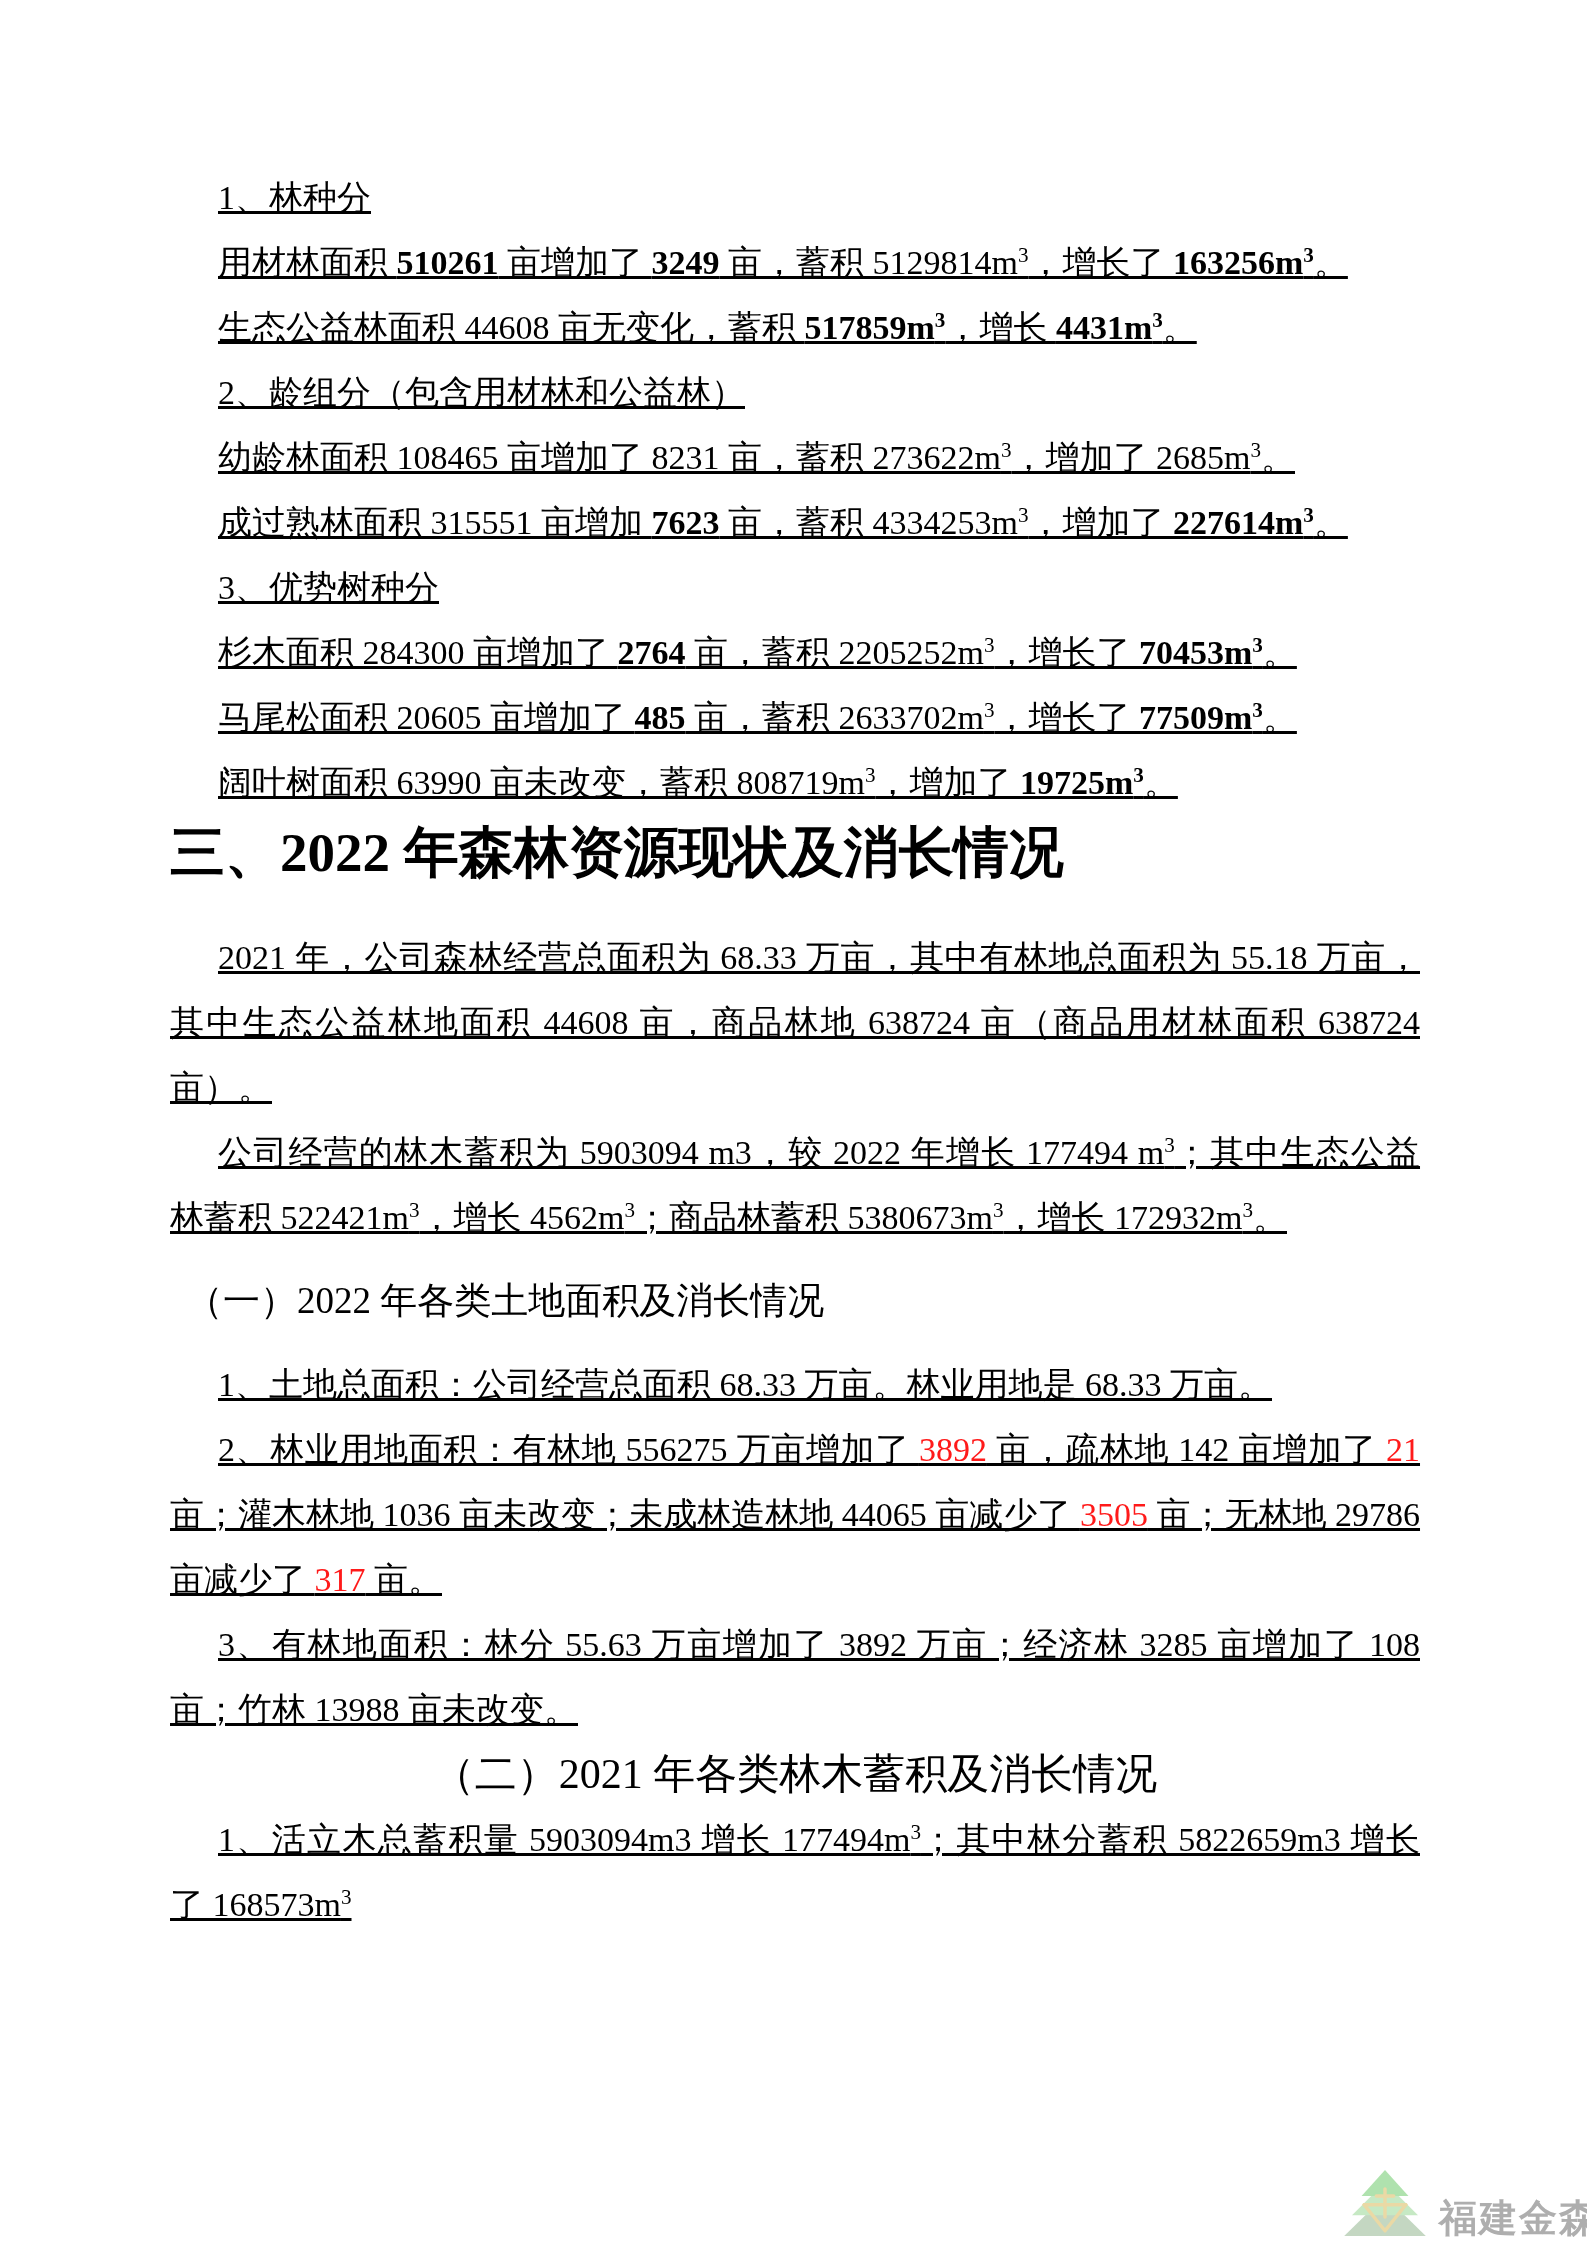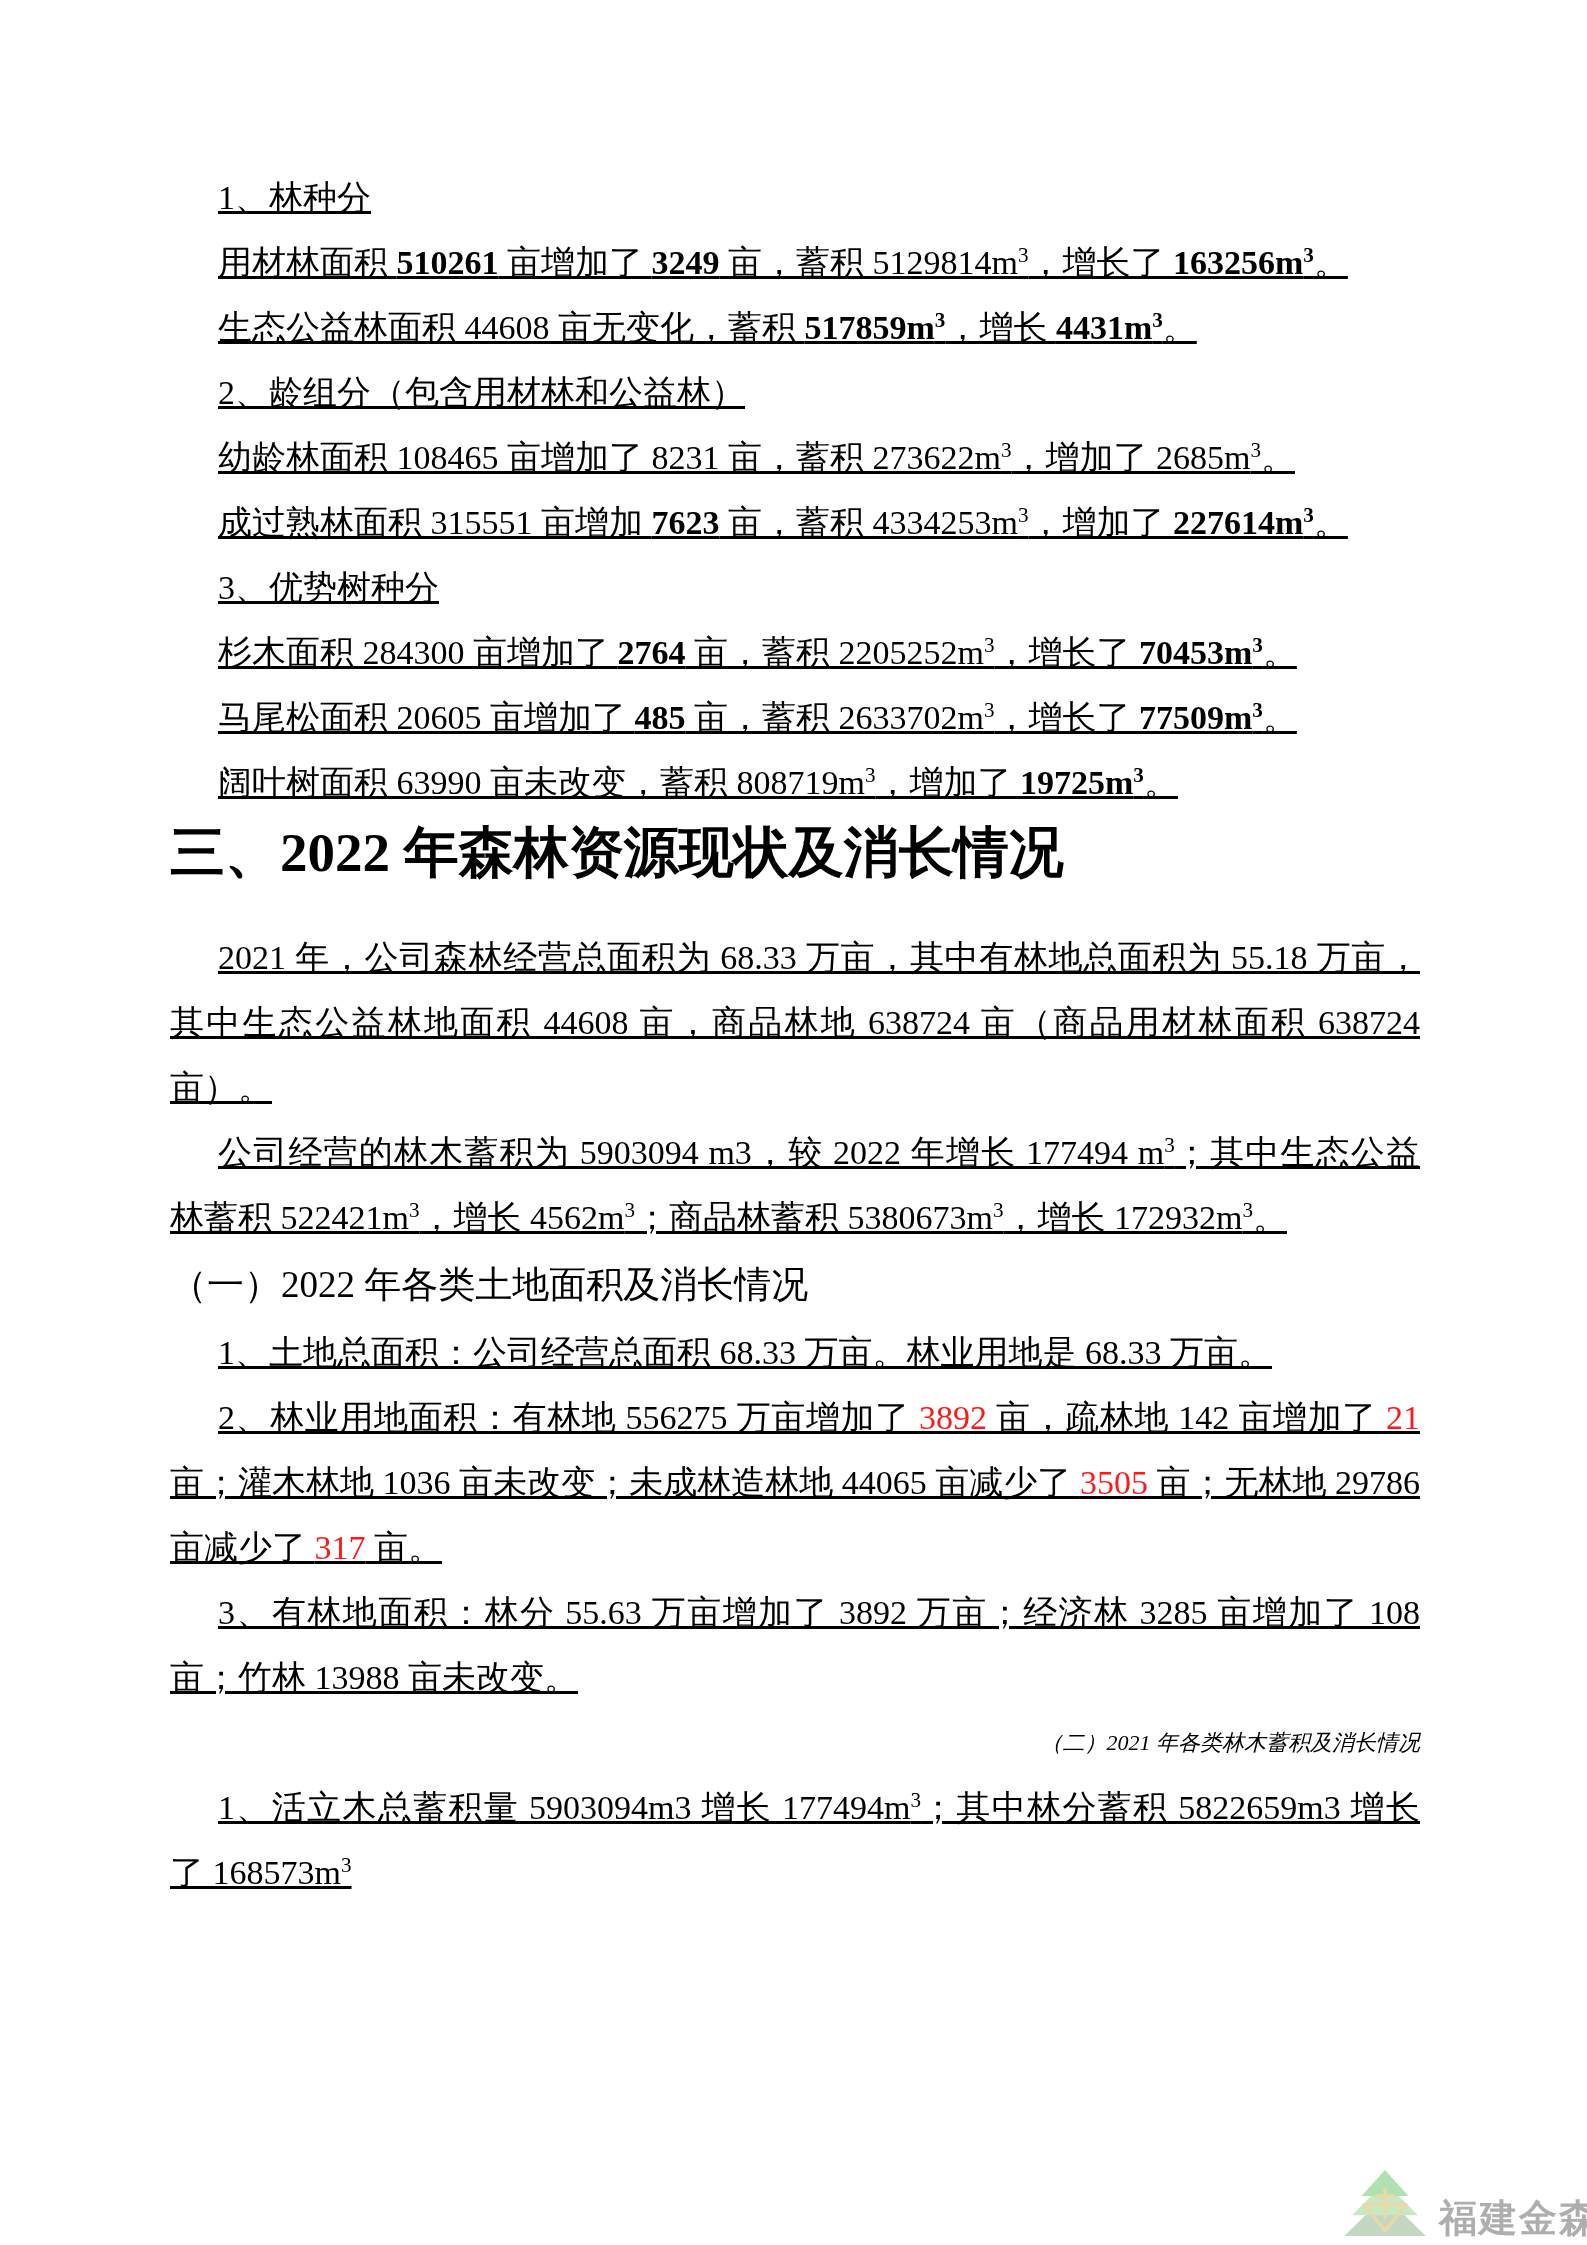--- a/index.html
+++ b/index.html
@@ -31,31 +31,30 @@
     font-size:55px;
     font-weight:bold;
     line-height:75px;
     margin:0 0 35px 0;
     text-indent:0;
     text-align:left;
   }
   p.h2 {
     font-size:37px;
     line-height:70px;
-    margin:0;
+    margin:16px;
     text-indent:0;
     text-align:left;
   }
   p.h3 {
-    font-size:22px;
+    font-size:42px;
     line-height:65px;
     margin:0;
     text-indent:0;
-    text-align:right;
-    font-style:italic;
+    text-align:center;
   }
   .seg-b { font-weight:bold; }
   .seg-red { color:var(--red-accent,#ff1a1a); }
   sup.seg-sup {
     font-size:0.62em;
     line-height:0;
     vertical-align:super;
   }
   .footer-logo {
     position:absolute;

